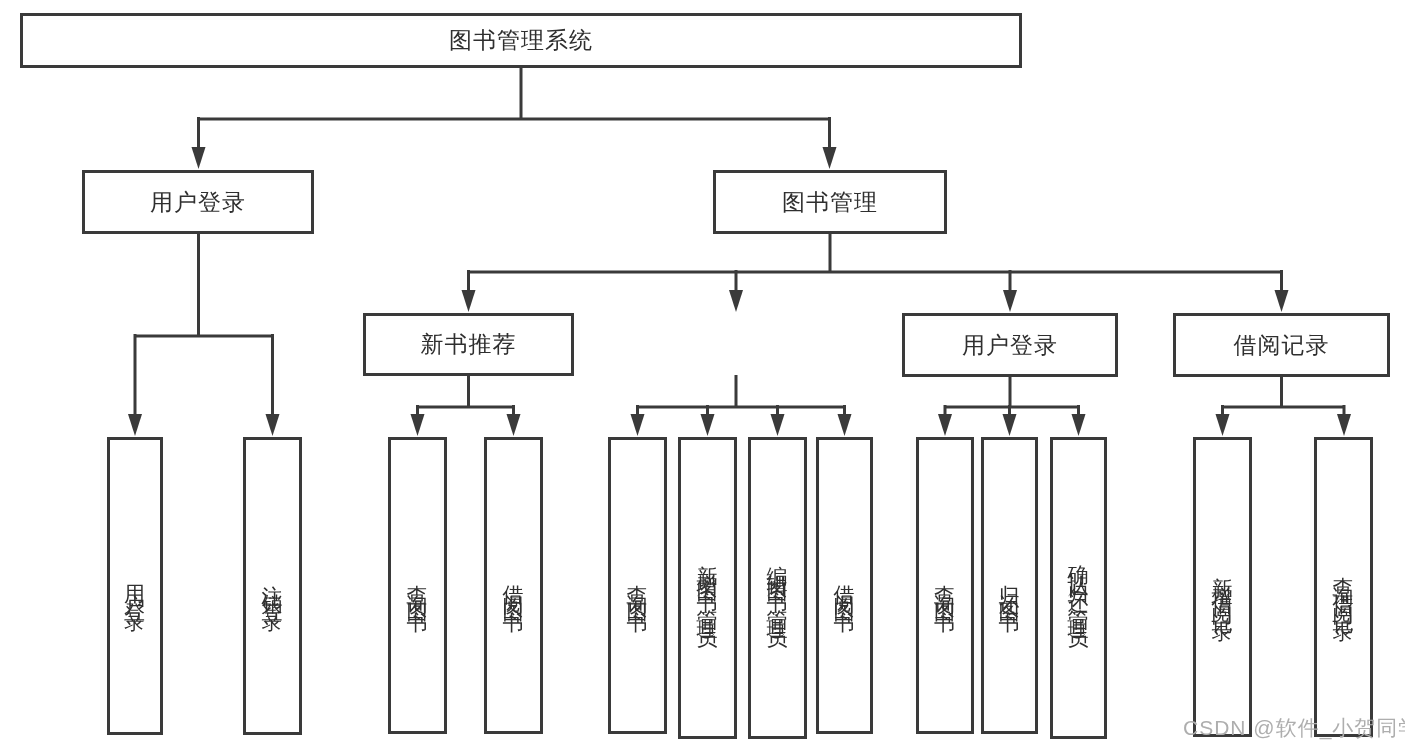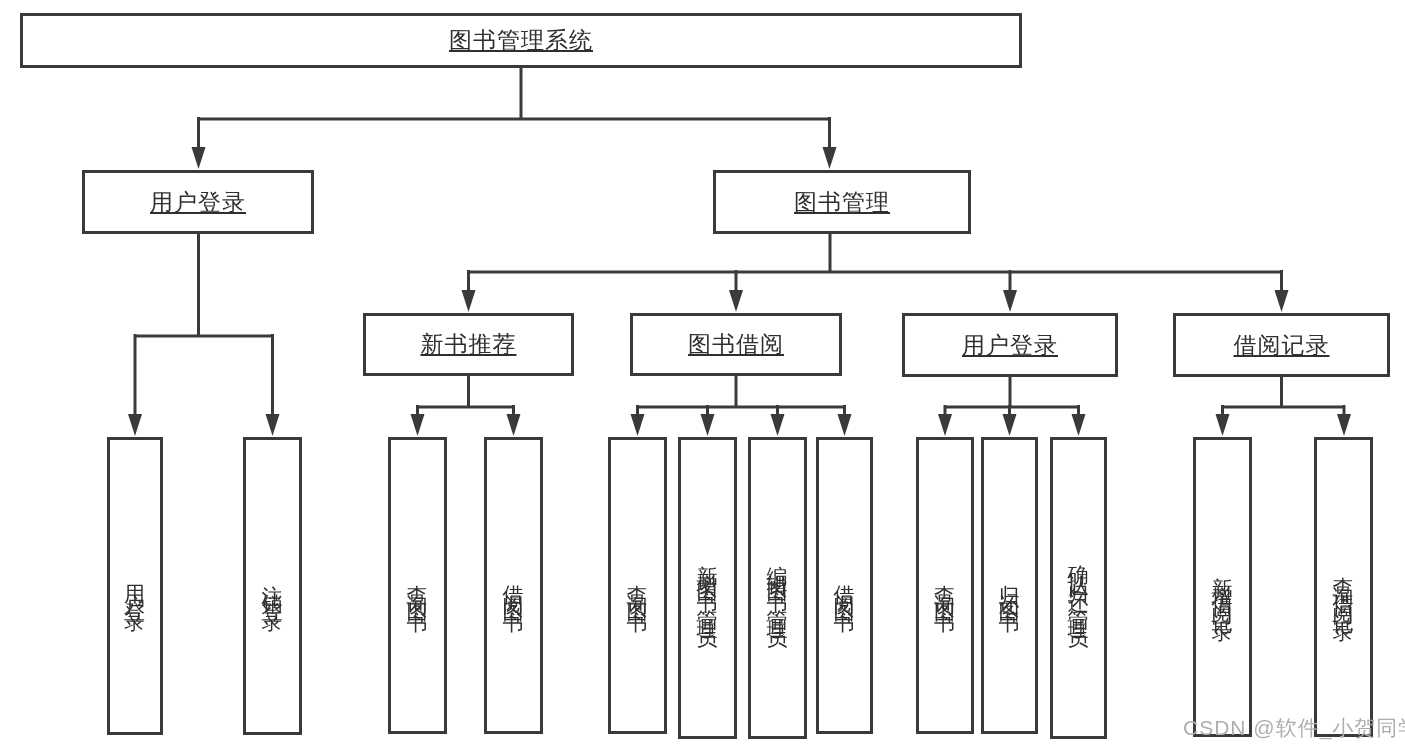--- a/index.html
+++ b/index.html
@@ -18,21 +18,21 @@
   }
   .connectors{position:absolute;left:0;top:0;width:1405px;height:747px;}
   .connectors path{stroke:var(--line);stroke-width:3;fill:none;}
   .connectors polygon{fill:var(--line);stroke:none;}
   .box{
     position:absolute;box-sizing:border-box;
     background:#fff;border:3px solid var(--line);
     display:flex;align-items:center;justify-content:center;
     color:var(--text);line-height:1;
   }
-  .h{font-size:23px;letter-spacing:1px;text-decoration:underline;}
+  .h{font-size:23px;letter-spacing:1px;}
   .v{
     writing-mode:vertical-rl;text-orientation:mixed;
     font-size:21px;letter-spacing:9px;
   }
   .watermark{
     position:absolute;left:1183px;top:714px;
     font-size:21px;color:var(--wm);letter-spacing:1px;
     white-space:nowrap;z-index:5;
   }
 </style>
@@ -73,24 +73,23 @@
     <polygon points="1071.5,414 1085.5,414 1078.5,436"></polygon>
 
     <path d="M1281.5 376 V407 M1222.5 407 H1344 M1222.5 405 V416 M1344 405 V416"></path>
     <polygon points="1215.5,414 1229.5,414 1222.5,436"></polygon>
     <polygon points="1337,414 1351,414 1344,436"></polygon>
   </svg>
 
   <div class="box h" style="left:20px;top:13px;width:1002px;height:55px;">图书管理系统</div>
 
   <div class="box h" style="left:82px;top:170px;width:232px;height:64px;">用户登录</div>
-  <div class="box h" style="left:713px;top:170px;width:258px;height:64px;">图书管理</div>
+  <div class="box h" style="left:713px;top:170px;width:234px;height:64px;">图书管理</div>
 
   <div class="box h" style="left:363px;top:313px;width:211px;height:63px;text-align:right;">新书推荐</div>
-  <div class="box h" style="left:630px;top:313px;width:212px;height:63px;">图书借阅</div>
   <div class="box h" style="left:902px;top:313px;width:216px;height:64px;">用户登录</div>
   <div class="box h" style="left:1173px;top:313px;width:217px;height:64px;">借阅记录</div>
 
   <div class="box v" style="left:107px;top:437px;width:56px;height:298px;">用户登录</div>
   <div class="box v" style="left:243px;top:437px;width:59px;height:298px;">注销登录</div>
 
   <div class="box v" style="left:388px;top:437px;width:59px;height:297px;">查询图书</div>
   <div class="box v" style="left:484px;top:437px;width:59px;height:297px;">借阅图书</div>
 
   <div class="box v" style="left:608px;top:437px;width:59px;height:297px;">查询图书</div>

